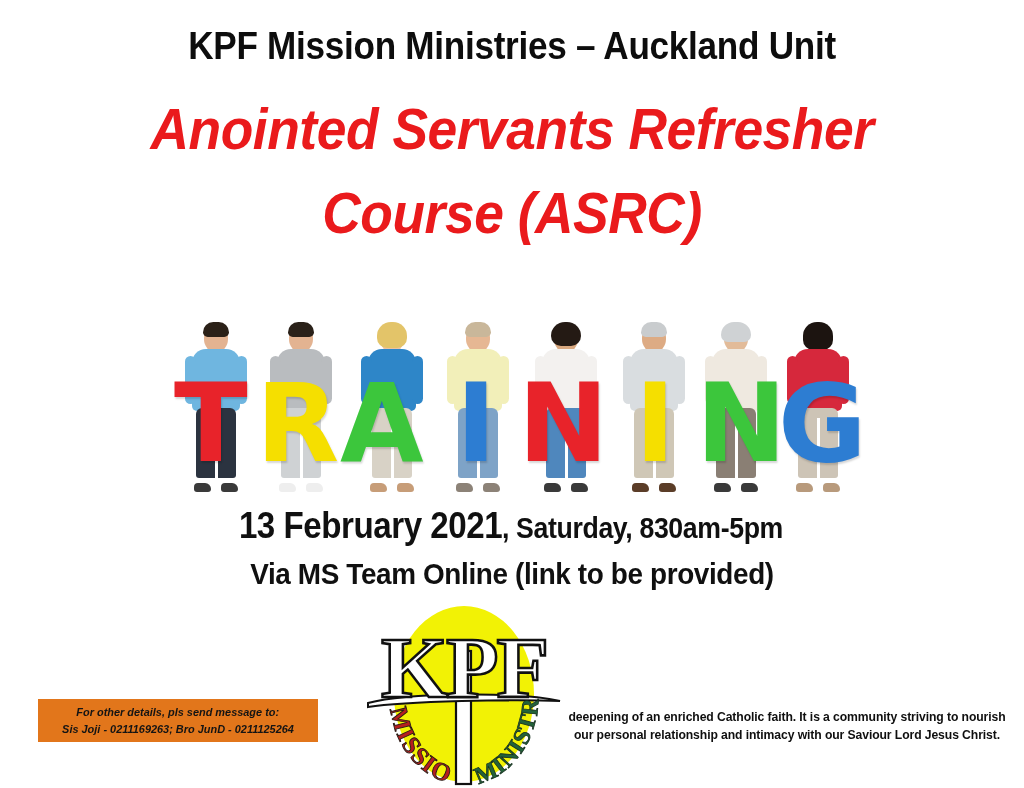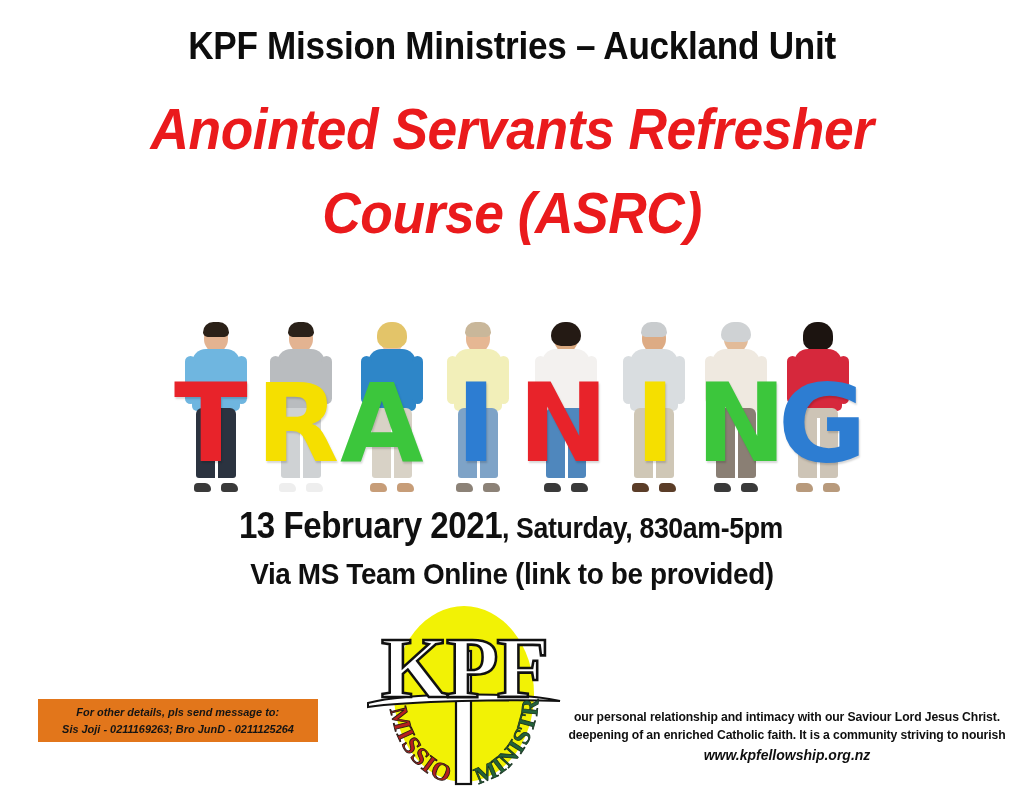--- a/index.html
+++ b/index.html
@@ -378,16 +378,15 @@
     <text font-family="'Liberation Serif', serif" font-size="25" font-weight="bold" fill="#b51f1f" stroke="#241a14" stroke-width="0.9" letter-spacing="1.5">
       <textPath href="#arcLeft" startOffset="4%">MISSION</textPath>
     </text>
     <text font-family="'Liberation Serif', serif" font-size="24" font-weight="bold" fill="#23623a" stroke="#17301f" stroke-width="0.8" letter-spacing="1">
       <textPath href="#arcRight" startOffset="2%">MINISTRIES</textPath>
     </text>
   </svg>
 </div>
 
 <div id="mission-statement">
+  <span class="mline">deepening of an enriched Catholic faith. It is a community striving to nourish</span>
   <span class="mline">our personal relationship and intimacy with our Saviour Lord Jesus Christ.</span>
-  <span class="mline">deepening of an enriched Catholic faith. It is a community striving to nourish</span>
-  <span class="weburl">www.kpfellowship.org.nz</span>
 </div>
 
 </body></html>

